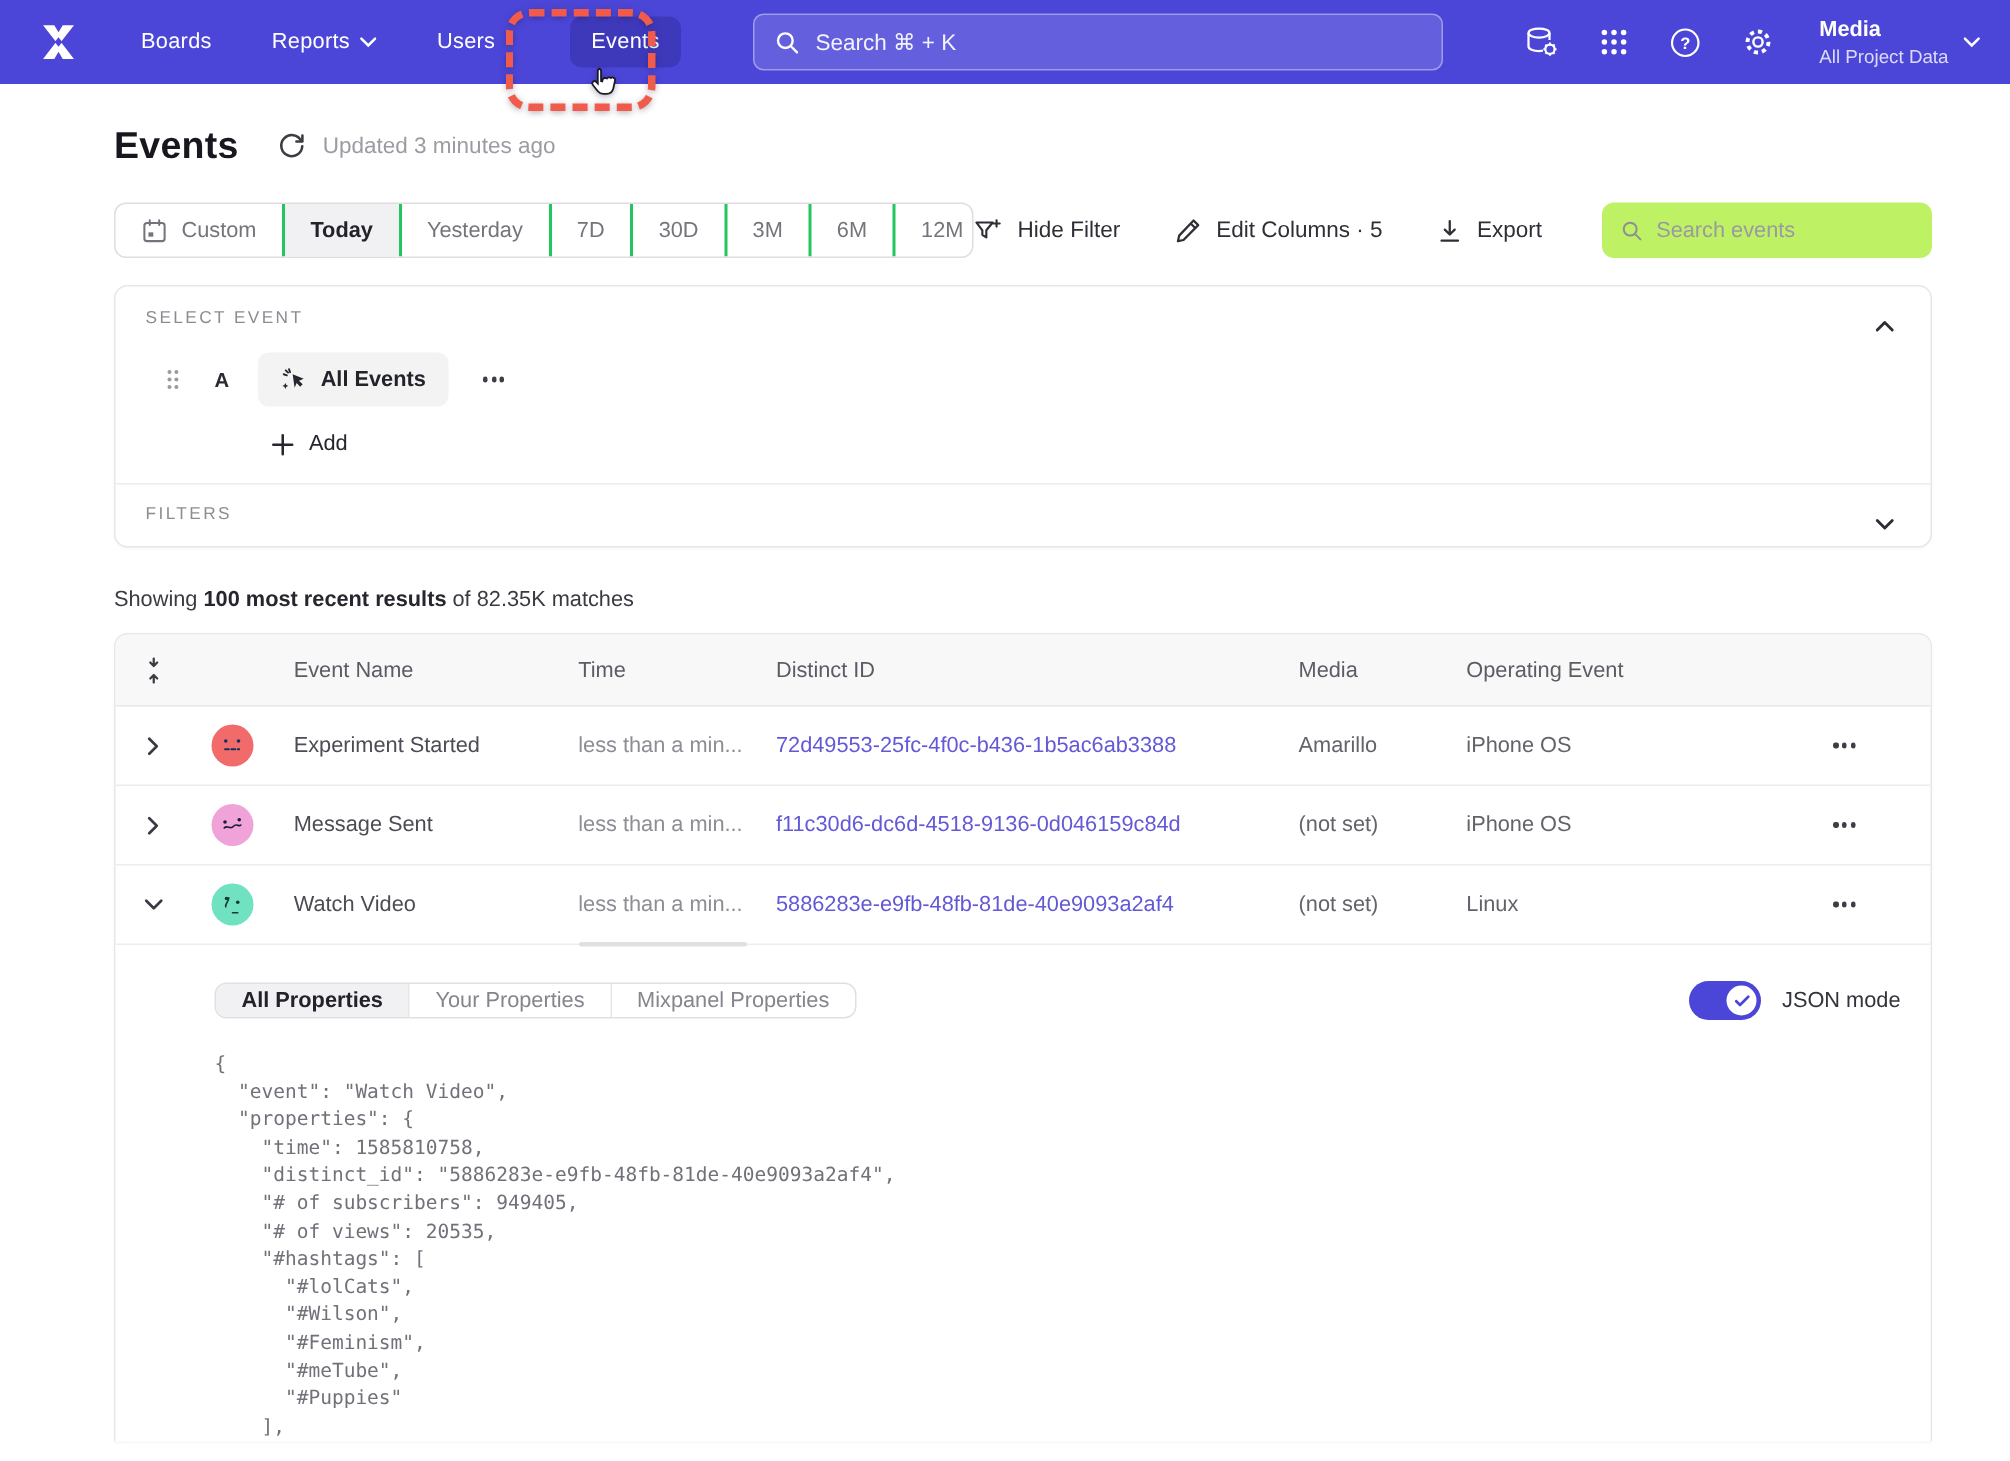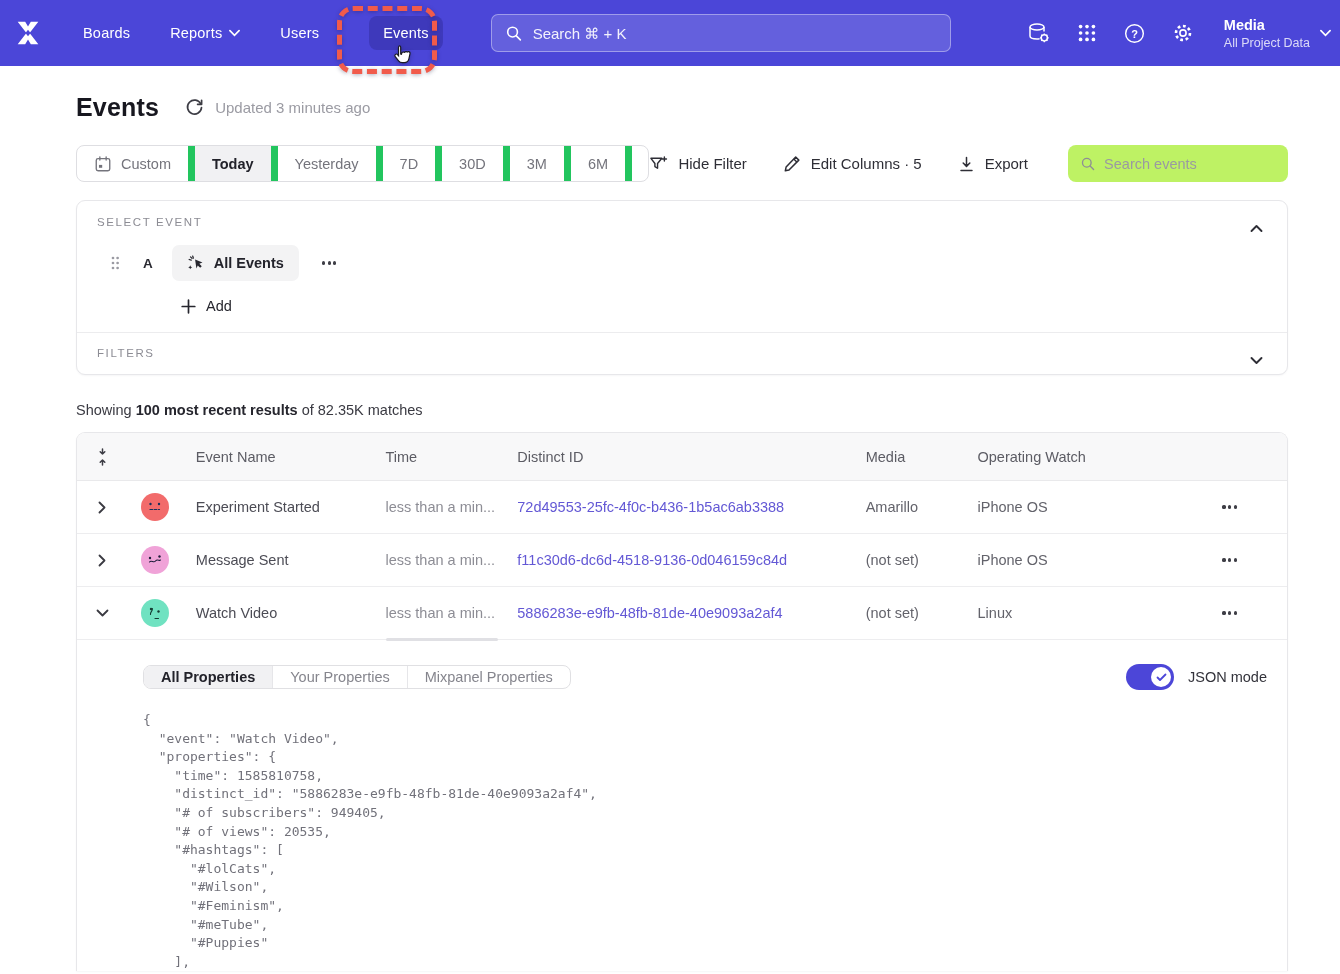--- a/index.html
+++ b/index.html
@@ -4,22 +4,22 @@
 <style>
   * { margin:0; padding:0; box-sizing:border-box; }
   html,body { width:1340px; height:974px; overflow:hidden; background:#fff;
     font-family:"Liberation Sans",sans-serif; color:#2a2a32; }
   :root{
     --nav:#4b46d8; --nav-active:#3e39bb; --accent:#4c46d8; --link:#6358d5; --annot:#f15b4b;
     --border:#e7e7ea; --seg-border:#dedee2; --gray:#8d8d95; --dark:#26262e;
   }
 
   
-  .navbar{ position:relative; height:66px; background:var(--nav); display:flex; align-items:center;
-    padding:0 9px; color:#fff; }
+  .navbar{ position:relative; height:56px; background:var(--nav); display:flex; align-items:center;
+    padding:0 20px; color:#fff; }
   .brand{ margin:0 26px 0 4px; display:flex; align-items:center; }
   .nav-item{ padding:9px 14px; border-radius:8px; font-size:14.5px; letter-spacing:.2px;
     display:flex; align-items:center; gap:7px; cursor:pointer; white-space:nowrap; margin-right:12px; }
   .nav-item.active{ background:var(--nav-active); margin-right:0; }
   .nav-search{ margin-left:48px; width:460px; height:38px; background:rgba(255,255,255,.14);
     border:1px solid rgba(255,255,255,.38); border-radius:7px; display:flex; align-items:center;
     gap:11px; padding:0 14px; }
   .nav-search input{ background:transparent; border:none; outline:none; color:#fde047; font-size:15px;
     font-family:"Liberation Sans",sans-serif; width:100%; }
   .nav-search input::placeholder{ color:rgba(255,255,255,.92); }
@@ -39,21 +39,21 @@
   .content{ margin:0 52px 0 76px; width:1212px; }
   .title-row{ display:flex; align-items:center; margin-top:27px; }
   .page-title{ font-size:25px; font-weight:bold; color:#17171f; letter-spacing:.2px; }
   .refresh-btn{ margin-left:26px; display:flex; color:#3c3c44; cursor:pointer; }
   .updated{ margin-left:11px; font-size:15px; color:#9b9ba3; }
 
   .controls-row{ display:flex; align-items:center; justify-content:space-between; margin-top:23px; }
   .segmented{ display:flex; border:1px solid var(--seg-border); border-radius:8px; overflow:hidden;
     height:37px; background:#fff; }
   .seg{ display:flex; align-items:center; gap:9px; padding:0 17px; font-size:14.5px; color:#74747c;
-    border-left:7px solid #22c55e; cursor:pointer; white-space:nowrap; }
+    border-left:2px solid #22c55e; cursor:pointer; white-space:nowrap; }
   .seg:first-child{ border-left:none; }
   .seg.active{ background:#f1f1f3; color:#22222a; font-weight:bold; }
 
   .toolbar{ display:flex; align-items:center; }
   .tool-btn{ display:flex; align-items:center; gap:10px; font-size:15px; font-weight:500;
     color:#2e2e36; cursor:pointer; margin-left:36px; white-space:nowrap; }
   .tool-btn:first-child{ margin-left:0; }
   .search-events{ margin-left:40px; width:220px; height:37px; background:#bef264; border-radius:8px;
     display:flex; align-items:center; gap:9px; padding:0 13px; }
   .search-events input{ background:transparent; border:none; outline:none; font-size:14.5px;
@@ -349,21 +349,21 @@
       <div class="col-exp">
         <svg width="13" height="18" viewBox="0 0 13 18">
           <path d="M6.5 1v5M6.5 6L4.2 3.7M6.5 6l2.3-2.3M6.5 17v-5M6.5 12l-2.3 2.3M6.5 12l2.3 2.3" fill="none" stroke="#3c3c44" stroke-width="1.5" stroke-linecap="round" stroke-linejoin="round"></path>
         </svg>
       </div>
       <div class="col-av"></div>
       <div class="col-name">Event Name</div>
       <div class="col-time">Time</div>
       <div class="col-id">Distinct ID</div>
       <div class="col-city">Media</div>
-      <div class="col-os">Operating Watch</div>
+      <div class="col-os">Operating Event</div>
       <div class="col-more"></div>
     </div>
 
     <div class="t-row data-row">
       <div class="col-exp">
           <div class="expander">
         <svg width="9" height="13" viewBox="0 0 9 13">
           <path d="M1.5 1.5l5 5-5 5" fill="none" stroke="#3a3a42" stroke-width="1.8" stroke-linecap="round" stroke-linejoin="round"></path>
         </svg>
           </div>

